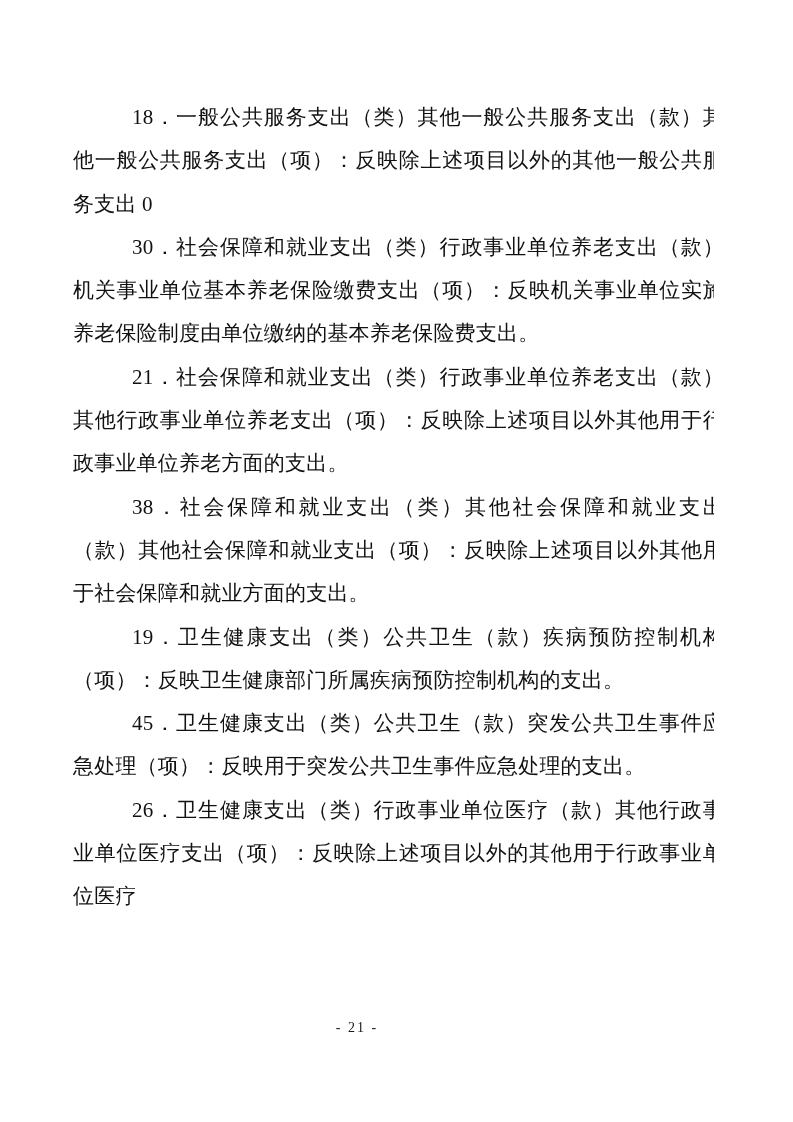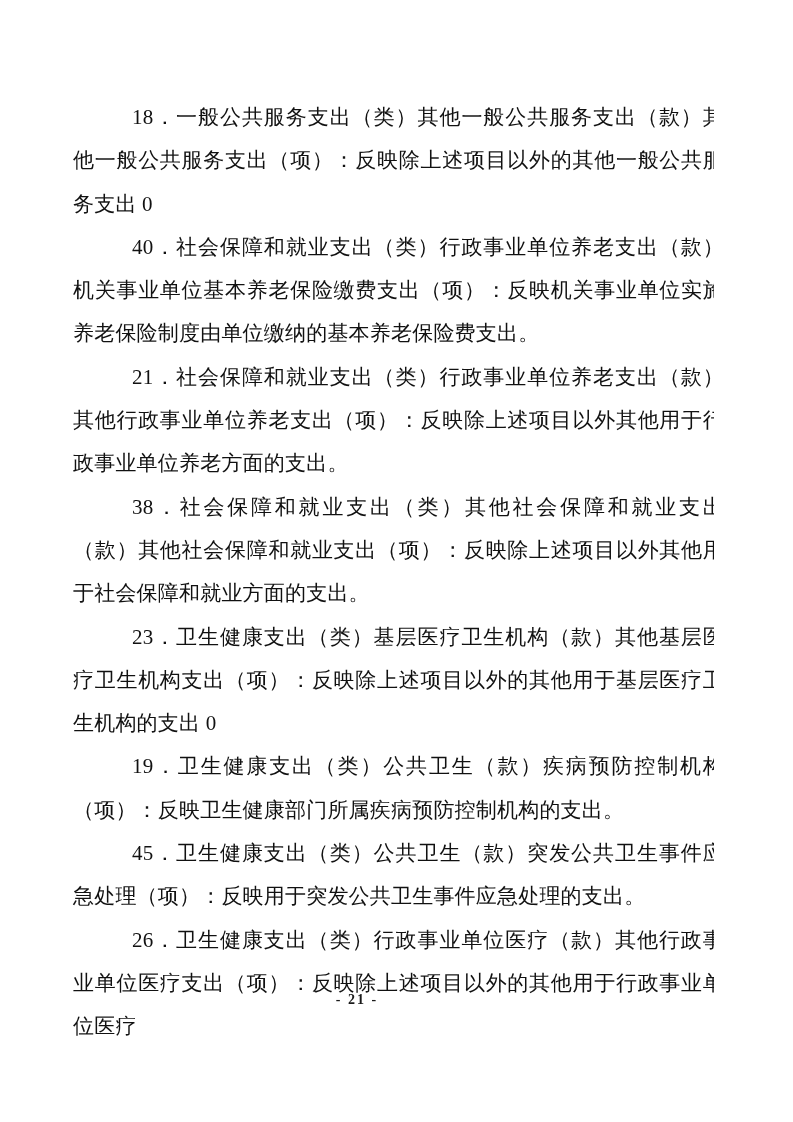--- a/index.html
+++ b/index.html
@@ -30,39 +30,37 @@
     font-size: 21px;
     line-height: 43.3px;
     text-align: justify;
     text-justify: inter-ideograph;
     text-indent: 59px;
     letter-spacing: 0.2px;
     word-break: break-all;
   }
   .footer {
     position: absolute;
-    top: 992px;
+    top: 1020px;
     left: 0;
     right: 0;
     text-align: center;
     font-size: 14px;
     letter-spacing: 2px;
     color: #1a1a1a;
     font-family: "Liberation Serif", "DejaVu Serif", serif;
-    font-weight: bold;
   }
 </style>
 </head>
 <body>
 
 <div class="page">
   <div class="content">
     <p>18．一般公共服务支出（类）其他一般公共服务支出（款）其他一般公共服务支出（项）：反映除上述项目以外的其他一般公共服务支出 0</p>
-    <p>40．社会保障和就业支出（类）行政事业单位养老支出（款）机关事业单位基本养老保险缴费支出（项）：反映机关事业单位实施养老保险制度由单位缴纳的基本养老保险费支出。</p>
+    <p>30．社会保障和就业支出（类）行政事业单位养老支出（款）机关事业单位基本养老保险缴费支出（项）：反映机关事业单位实施养老保险制度由单位缴纳的基本养老保险费支出。</p>
     <p>21．社会保障和就业支出（类）行政事业单位养老支出（款）其他行政事业单位养老支出（项）：反映除上述项目以外其他用于行政事业单位养老方面的支出。</p>
     <p>38．社会保障和就业支出（类）其他社会保障和就业支出（款）其他社会保障和就业支出（项）：反映除上述项目以外其他用于社会保障和就业方面的支出。</p>
-    <p>23．卫生健康支出（类）基层医疗卫生机构（款）其他基层医疗卫生机构支出（项）：反映除上述项目以外的其他用于基层医疗卫生机构的支出 0</p>
     <p>19．卫生健康支出（类）公共卫生（款）疾病预防控制机构（项）：反映卫生健康部门所属疾病预防控制机构的支出。</p>
     <p>45．卫生健康支出（类）公共卫生（款）突发公共卫生事件应急处理（项）：反映用于突发公共卫生事件应急处理的支出。</p>
     <p>26．卫生健康支出（类）行政事业单位医疗（款）其他行政事业单位医疗支出（项）：反映除上述项目以外的其他用于行政事业单位医疗</p>
   </div>
   <div class="footer">- 21 -</div>
 </div>
 
 </body></html>

